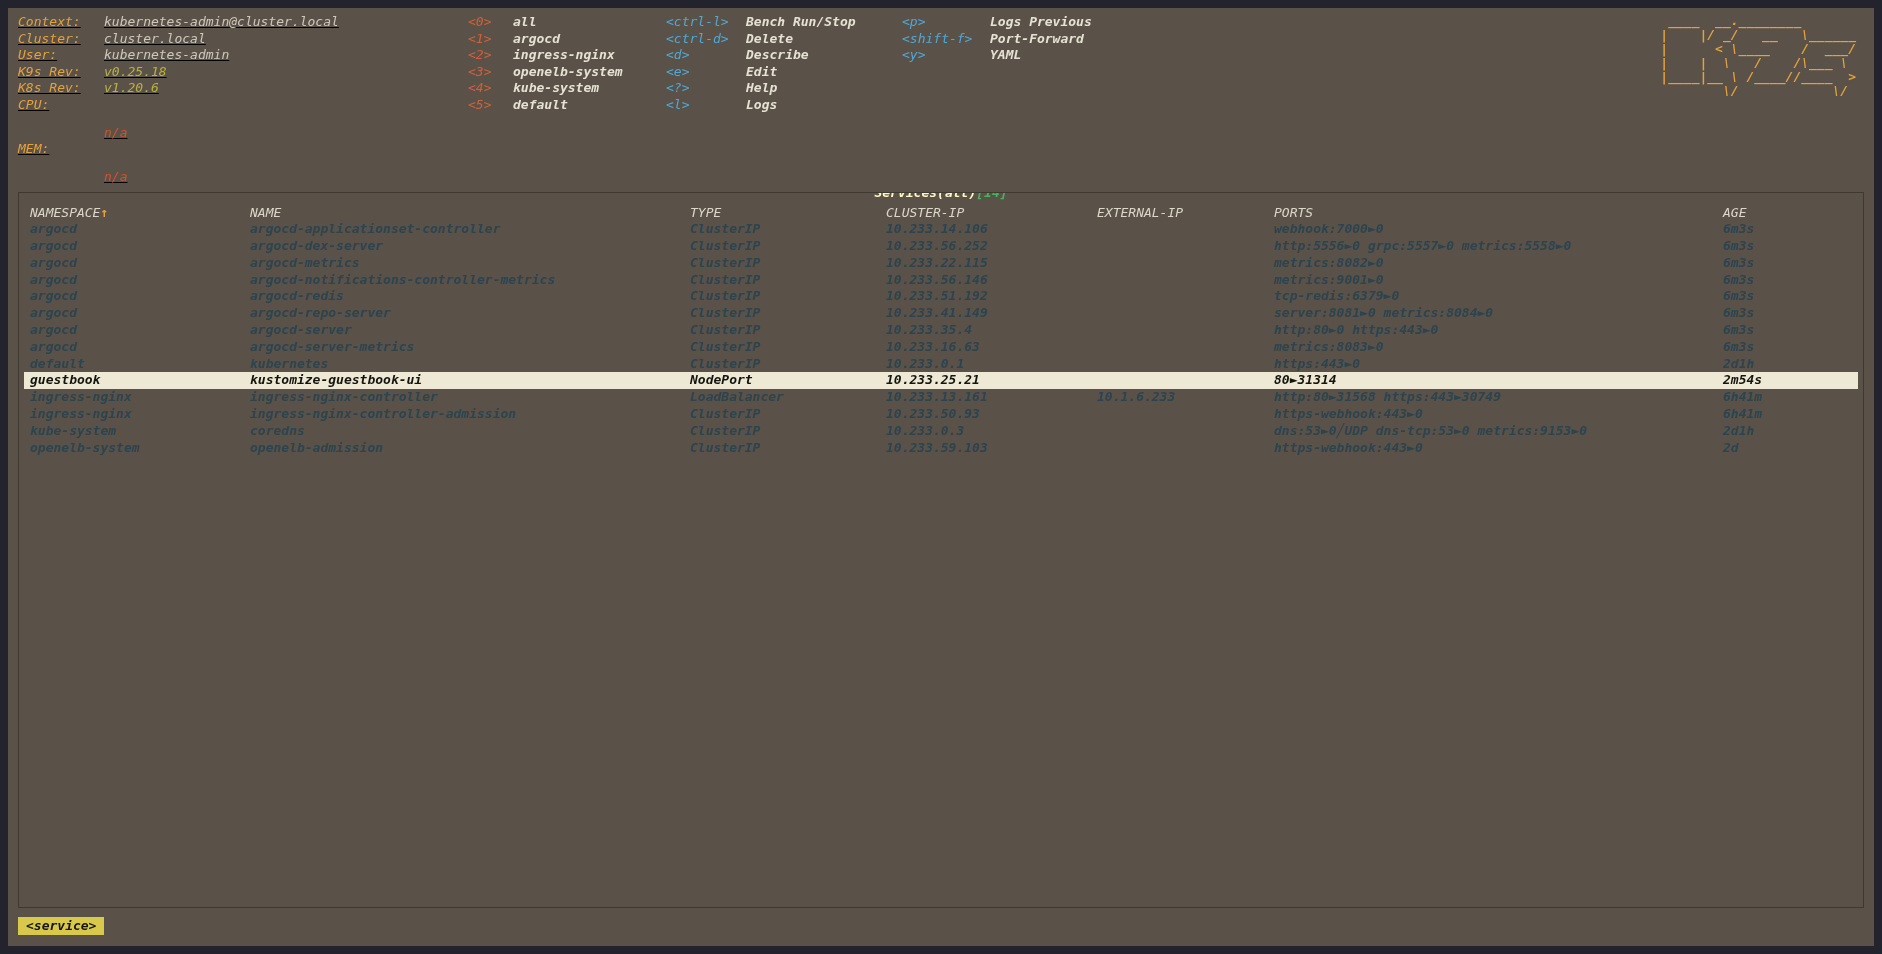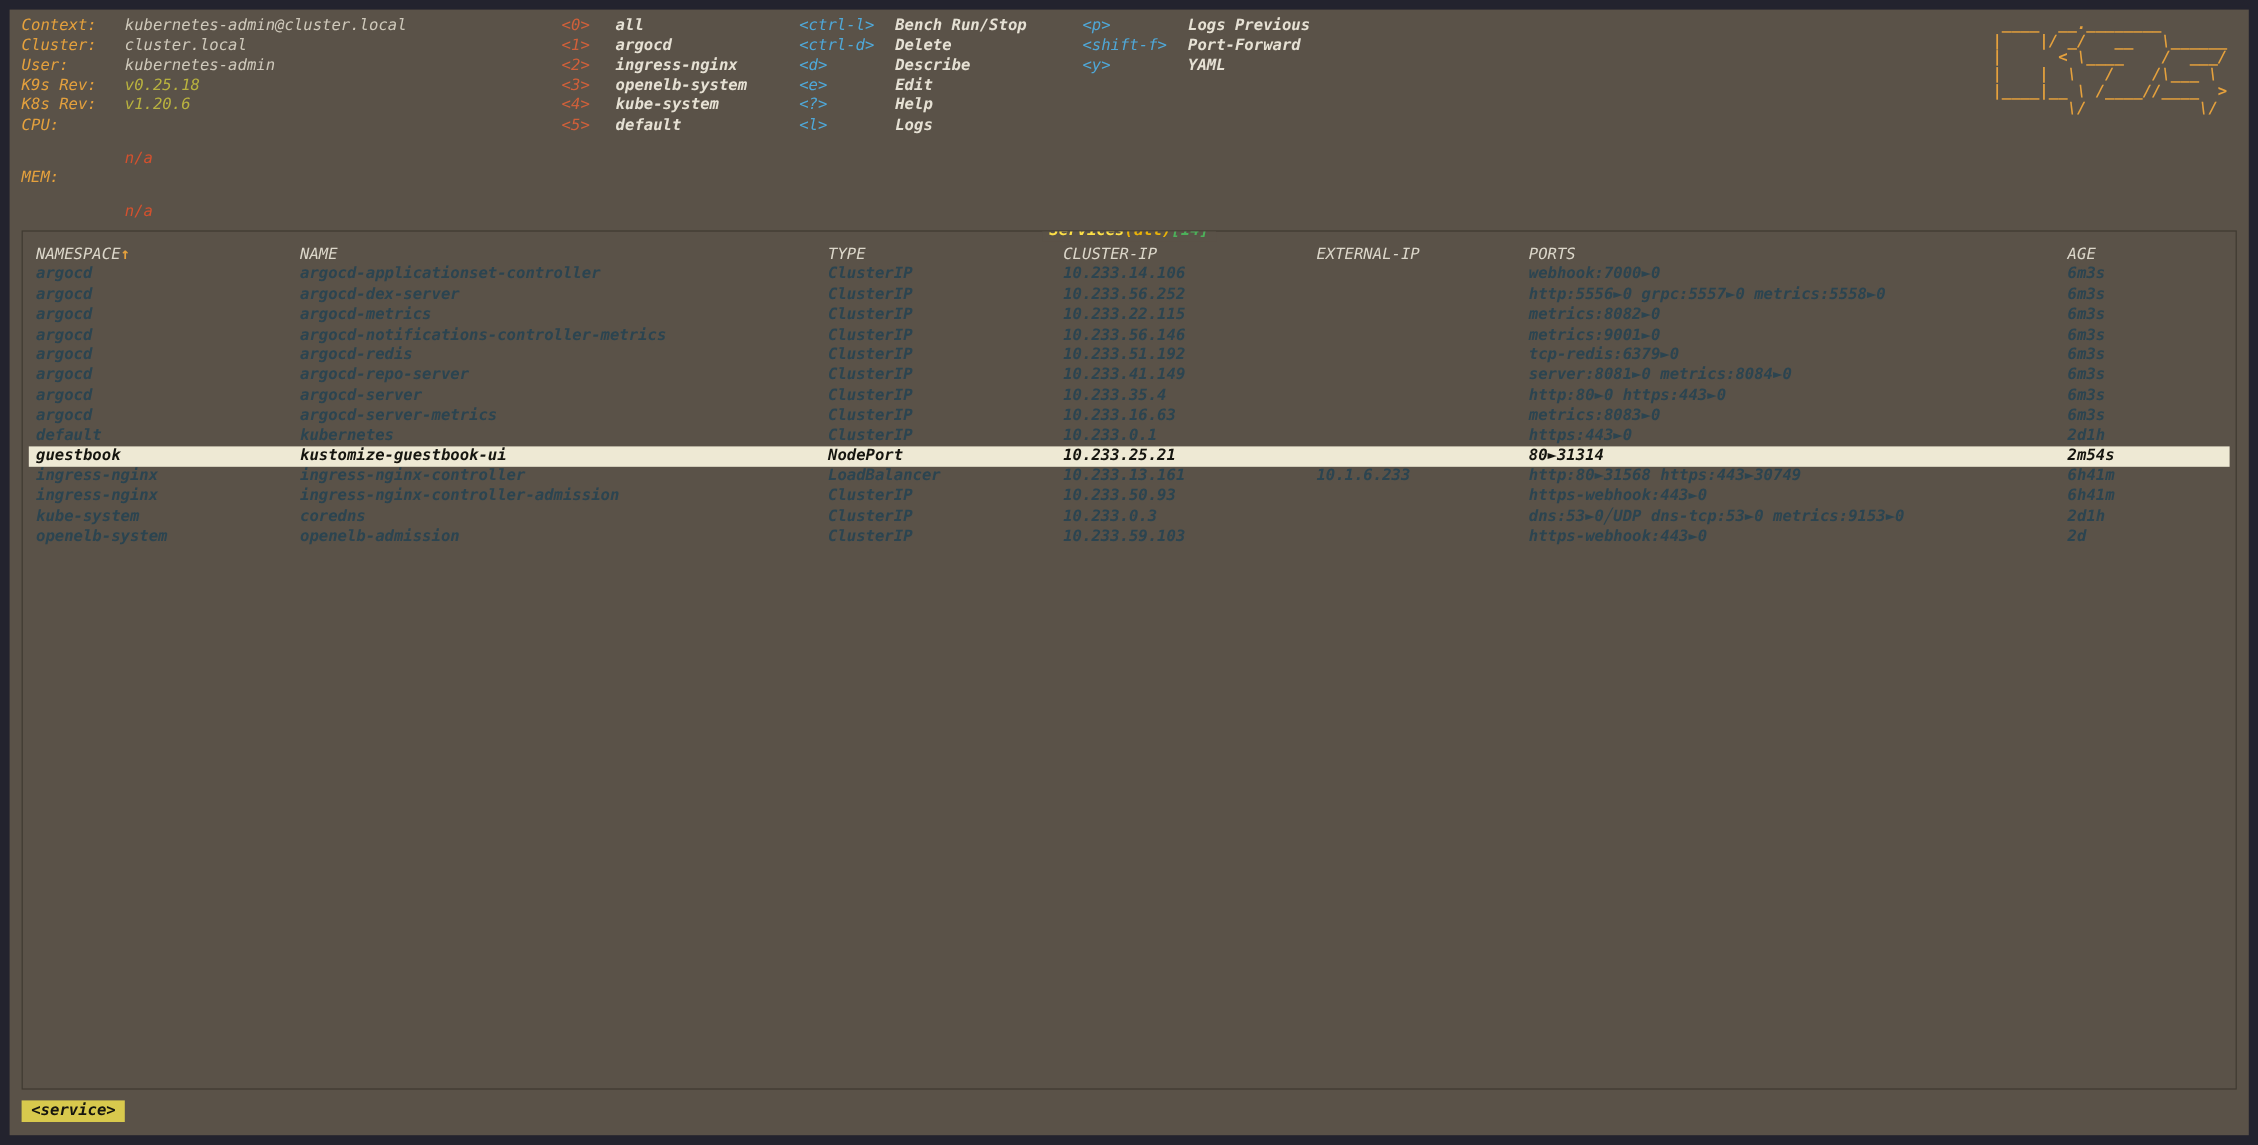--- a/index.html
+++ b/index.html
@@ -13,21 +13,21 @@
   .screen {
     position: absolute; inset: 8px;
     background: #5a5248;
     padding: 6px 10px 8px 10px;
     display: flex; flex-direction: column;
     overflow: hidden;
   }
   
   .header { display: flex; align-items: flex-start; flex: 0 0 auto; }
   .hline { display: flex; font-size: 13px; line-height: 16.5px; white-space: pre; }
-  .kv-block { width: 450px; }
+  .kv-block { width: 450px; text-decoration: underline; }
   .kv-label { width: 86px; color: #e5a13d; }
   .kv-value.grey  { color: #cfc9bb; }
   .kv-value.olive { color: #b9b23f; }
   .kv-value.red   { color: #d4512e; margin-top: 28px; }
   .ns-block { width: 198px; }
   .ns-key { width: 45px; color: #d0603a; }
   .ns-label { color: #e6e1d4; font-weight: bold; }
   .hk1-block { width: 236px; font-style: italic; }
   .hk2-block { width: 300px; }
   .hk-key1 { width: 80px; color: #4fa8d8; }
@@ -51,22 +51,22 @@
   }
   .frame-title {
     position: absolute; top: -9px; left: 50%;
     transform: translateX(-50%);
     background: #5a5248;
     padding: 0 6px;
     font-size: 13px; line-height: 17px;
     white-space: pre;
     font-weight: bold;
   }
-  .t-res   { color: #fde047; text-align: center; }
-  .t-scope { color: #eab308; }
+  .t-res   { color: #fef9c3; text-align: center; }
+  .t-scope { color: #fef9c3; }
   .t-count { color: #4db05a; }
   .trow, .thead-row {
     display: flex;
     font-size: 13px; line-height: 16.8px;
     white-space: nowrap;
   }
   .thead-row { color: #dcd7ca; }
   .trow { color: #2b4450; font-weight: bold; }
   .trow.selected { background: #eee9d4; color: #15150f; }
   .cell { padding-left: 6px; overflow: hidden; flex: 0 0 auto; }

